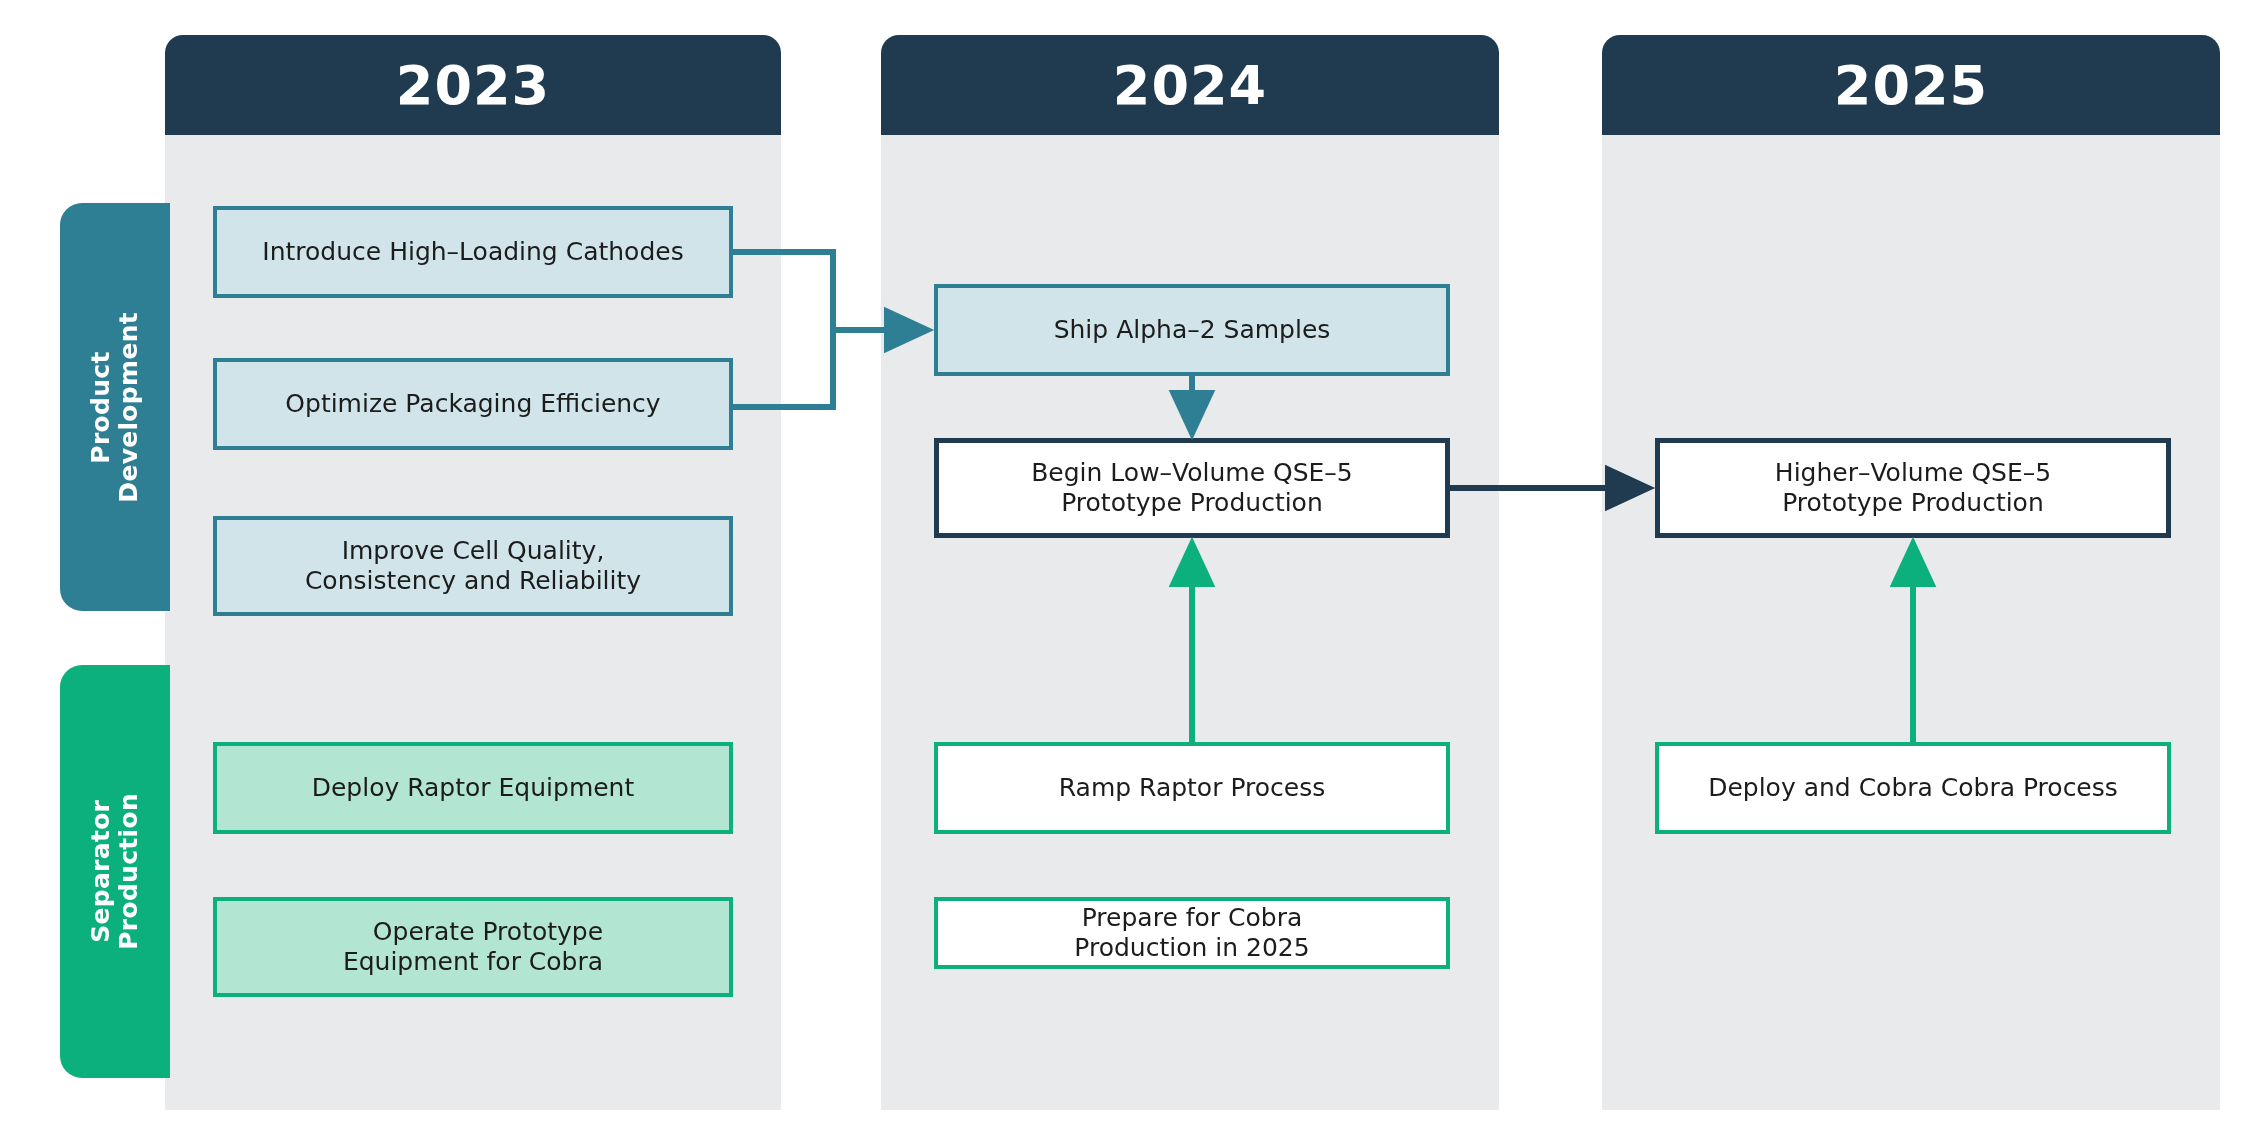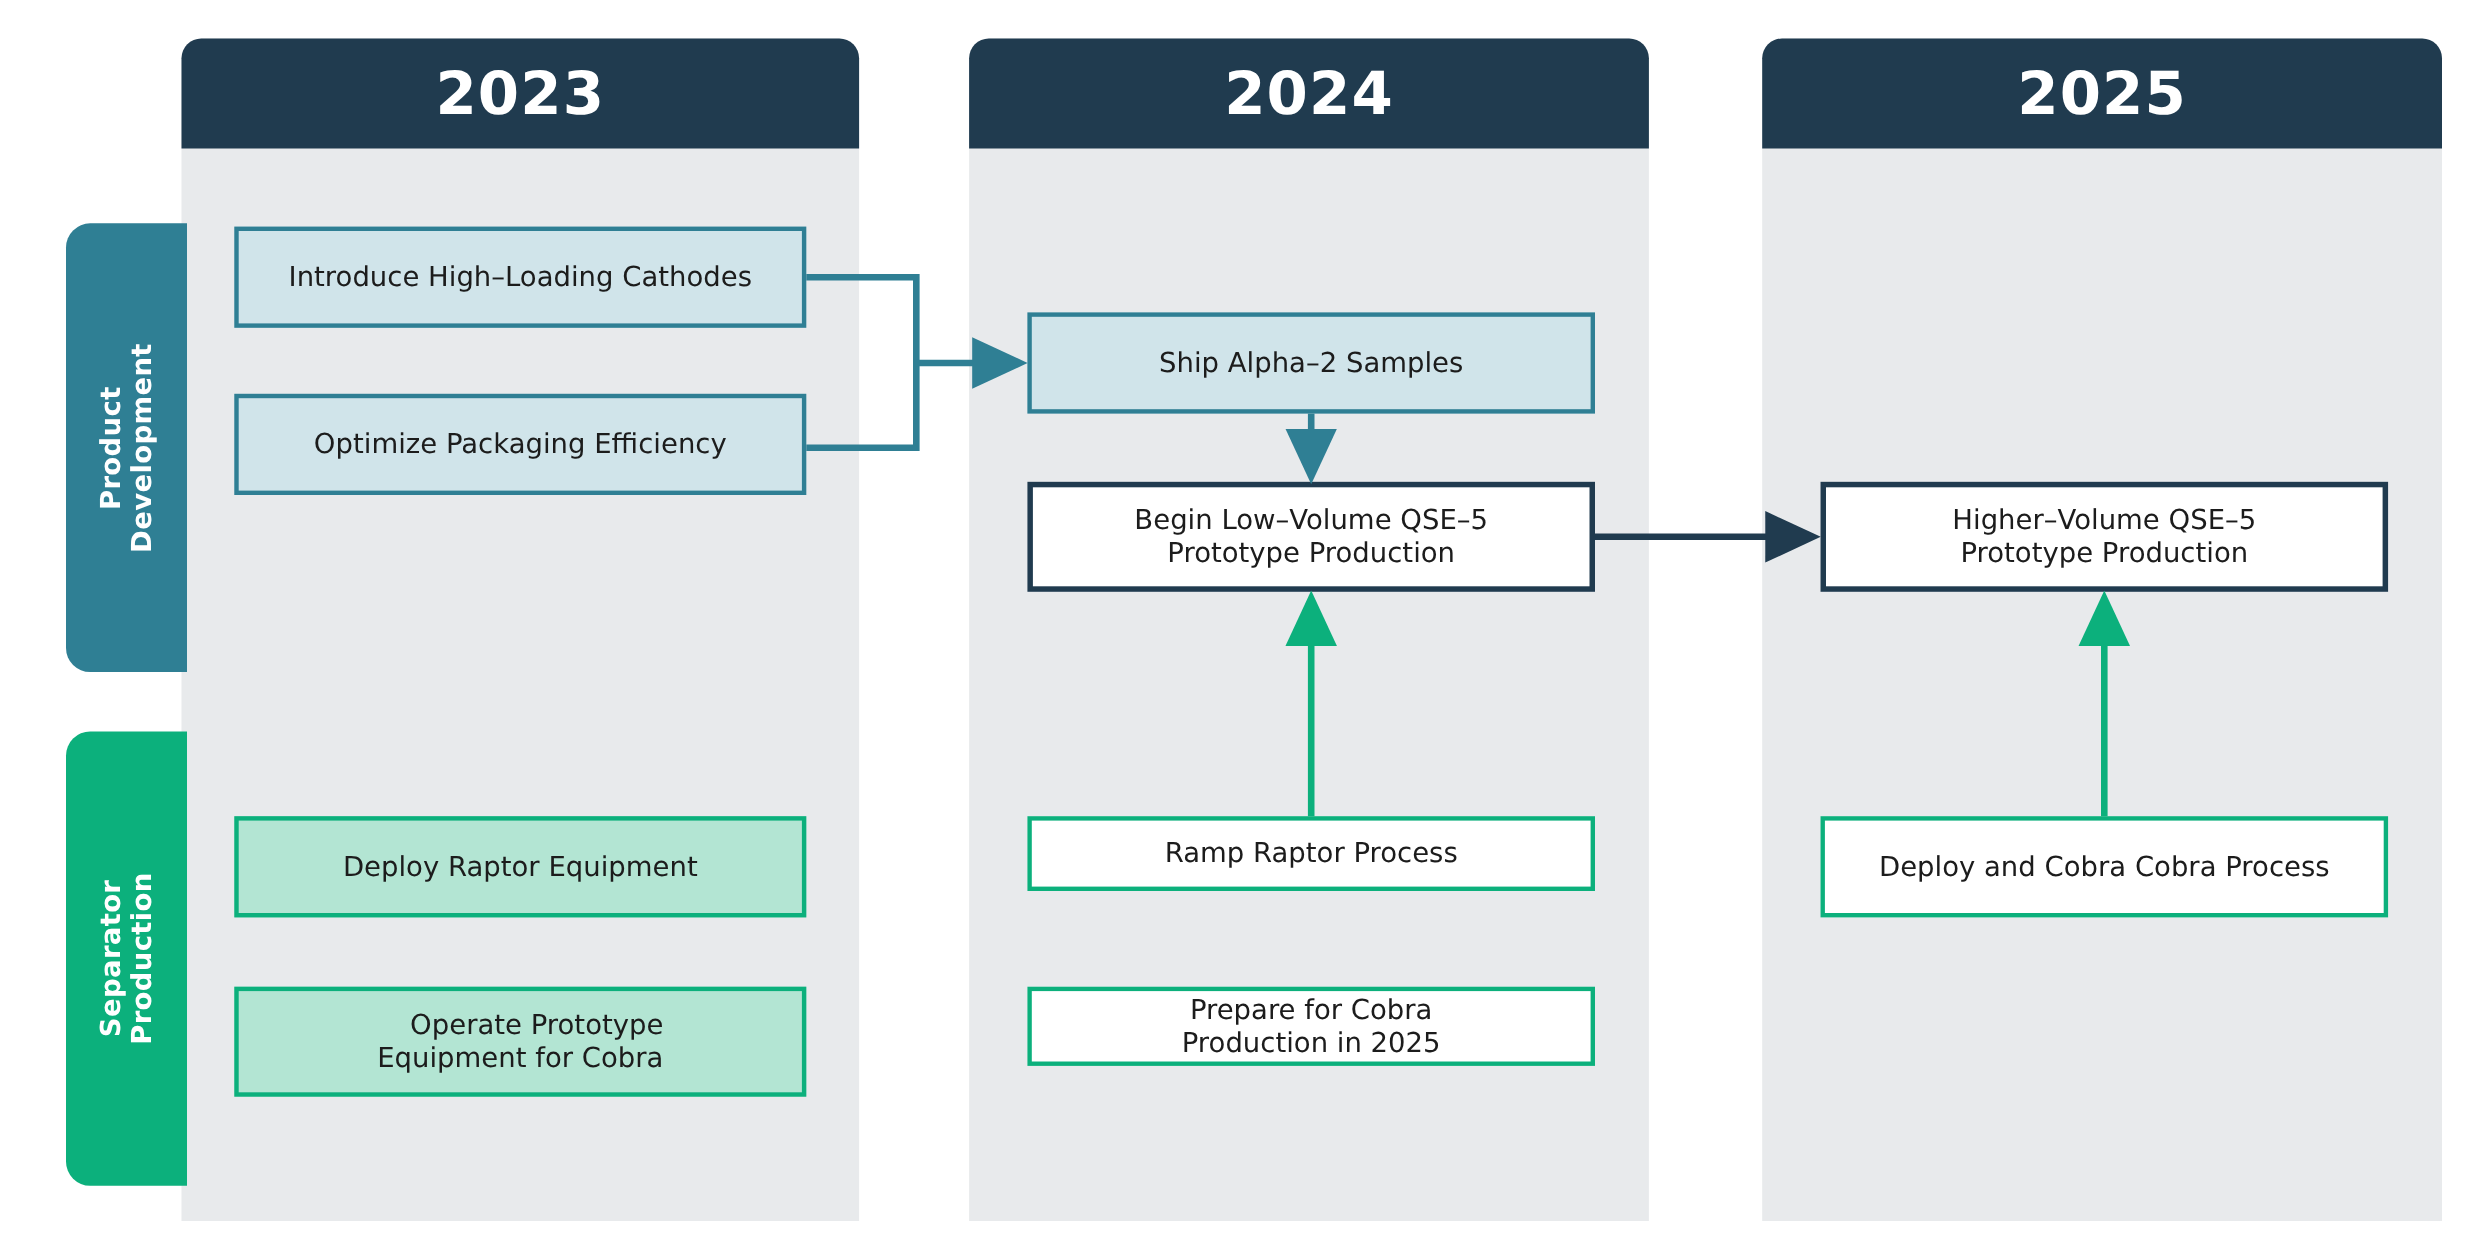--- a/index.html
+++ b/index.html
@@ -140,32 +140,34 @@
 
   <div class="lane-tab lane-sp" style="left:60px; top:665px; width:110px; height:413px;">
     <span class="lane-tab-inner">Separator
 Production</span>
   </div>
 
   <div class="task t-blue-fill" style="left:213px; top:206px; width:520px; height:92px;">Introduce High–Loading Cathodes</div>
 
   <div class="task t-blue-fill" style="left:213px; top:358px; width:520px; height:92px;">Optimize Packaging Efficiency</div>
 
+  <div class="task t-blue-fill" style="left:213px; top:516px; width:520px; height:100px;">Improve Cell Quality,
+Consistency and Reliability</div>
 
   <div class="task t-green-fill" style="left:213px; top:742px; width:520px; height:92px;">Deploy Raptor Equipment</div>
 
   <div class="task t-green-fill" style="left:213px; top:897px; width:520px; height:100px;">Operate Prototype
 Equipment for Cobra</div>
 
   <div class="task t-blue-fill" style="left:934px; top:284px; width:516px; height:92px;">Ship Alpha–2 Samples</div>
 
   <div class="task t-navy-outline" style="left:934px; top:438px; width:516px; height:100px;">Begin Low–Volume QSE–5
 Prototype Production</div>
 
-  <div class="task t-green-outline" style="left:934px; top:742px; width:516px; height:68px;">Ramp Raptor Process</div>
+  <div class="task t-green-outline" style="left:934px; top:742px; width:516px; height:92px;">Ramp Raptor Process</div>
 
   <div class="task t-green-outline" style="left:934px; top:897px; width:516px; height:72px;">Prepare for Cobra
 Production in 2025</div>
 
   <div class="task t-navy-outline" style="left:1655px; top:438px; width:516px; height:100px;">Higher–Volume QSE–5
 Prototype Production</div>
 
   <div class="task t-green-outline" style="left:1655px; top:742px; width:516px; height:92px;">Deploy and Cobra Cobra Process</div>
 
   <svg id="connectors" viewBox="0 0 2248 1144" xmlns="http://www.w3.org/2000/svg">

